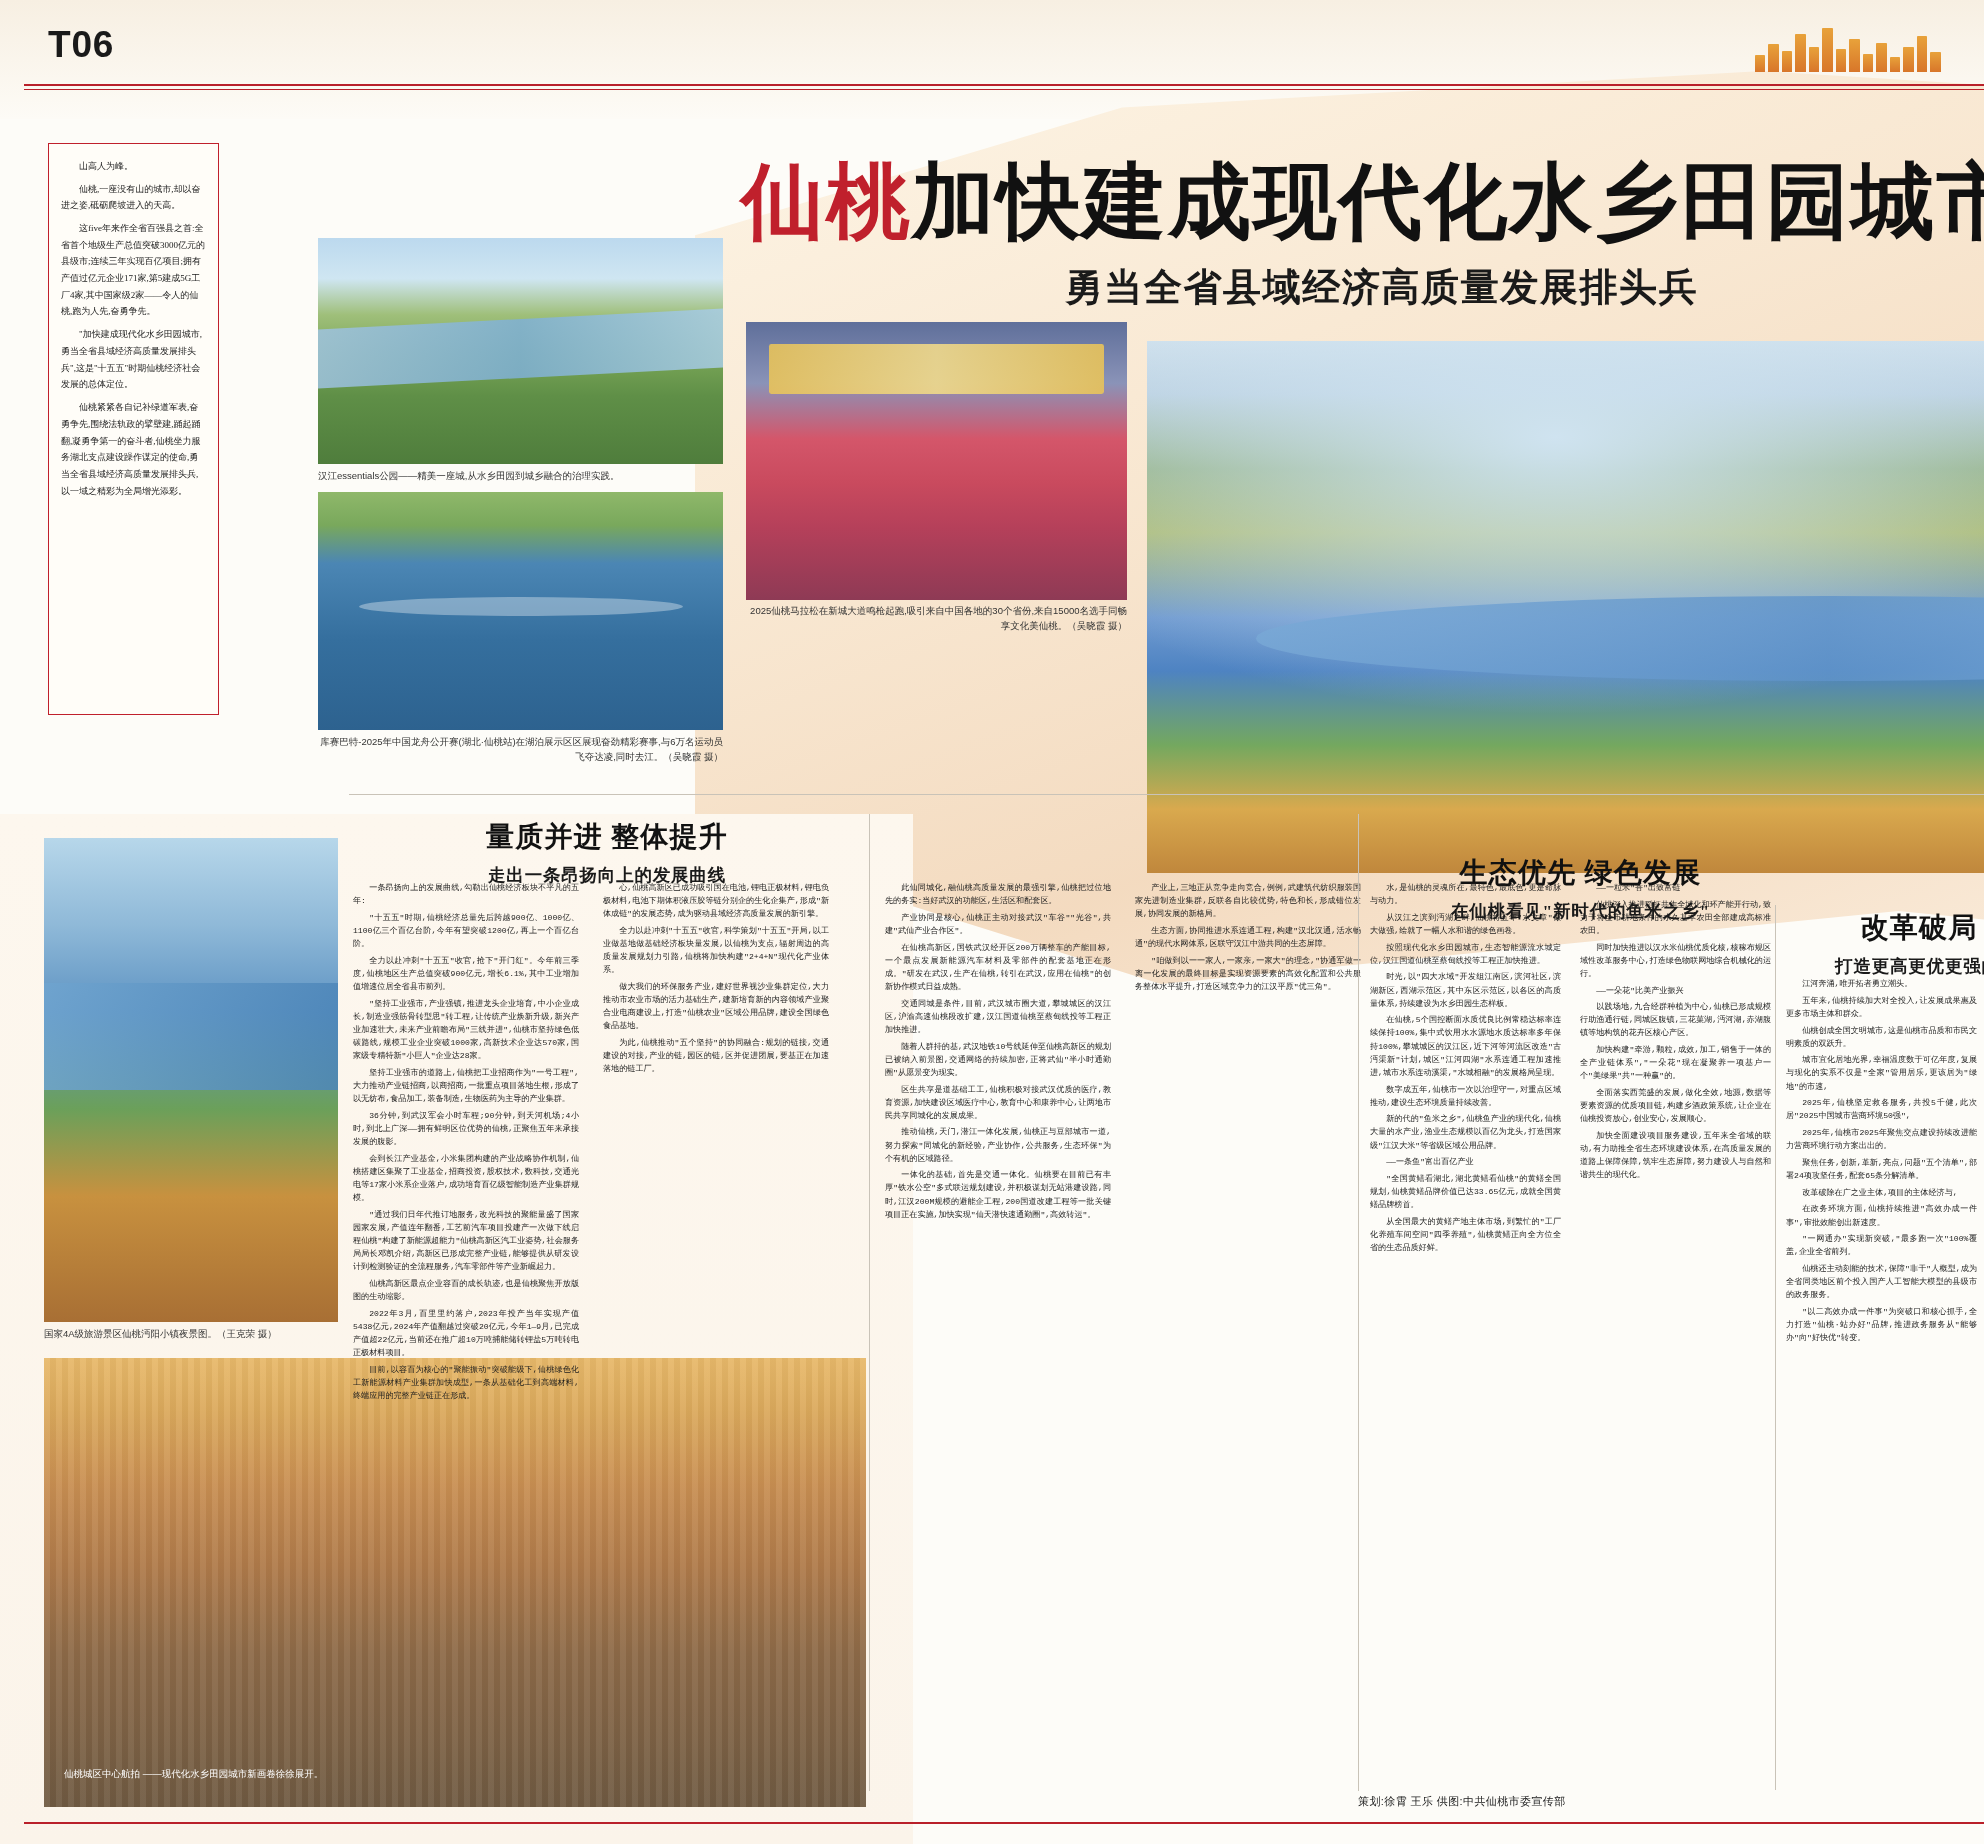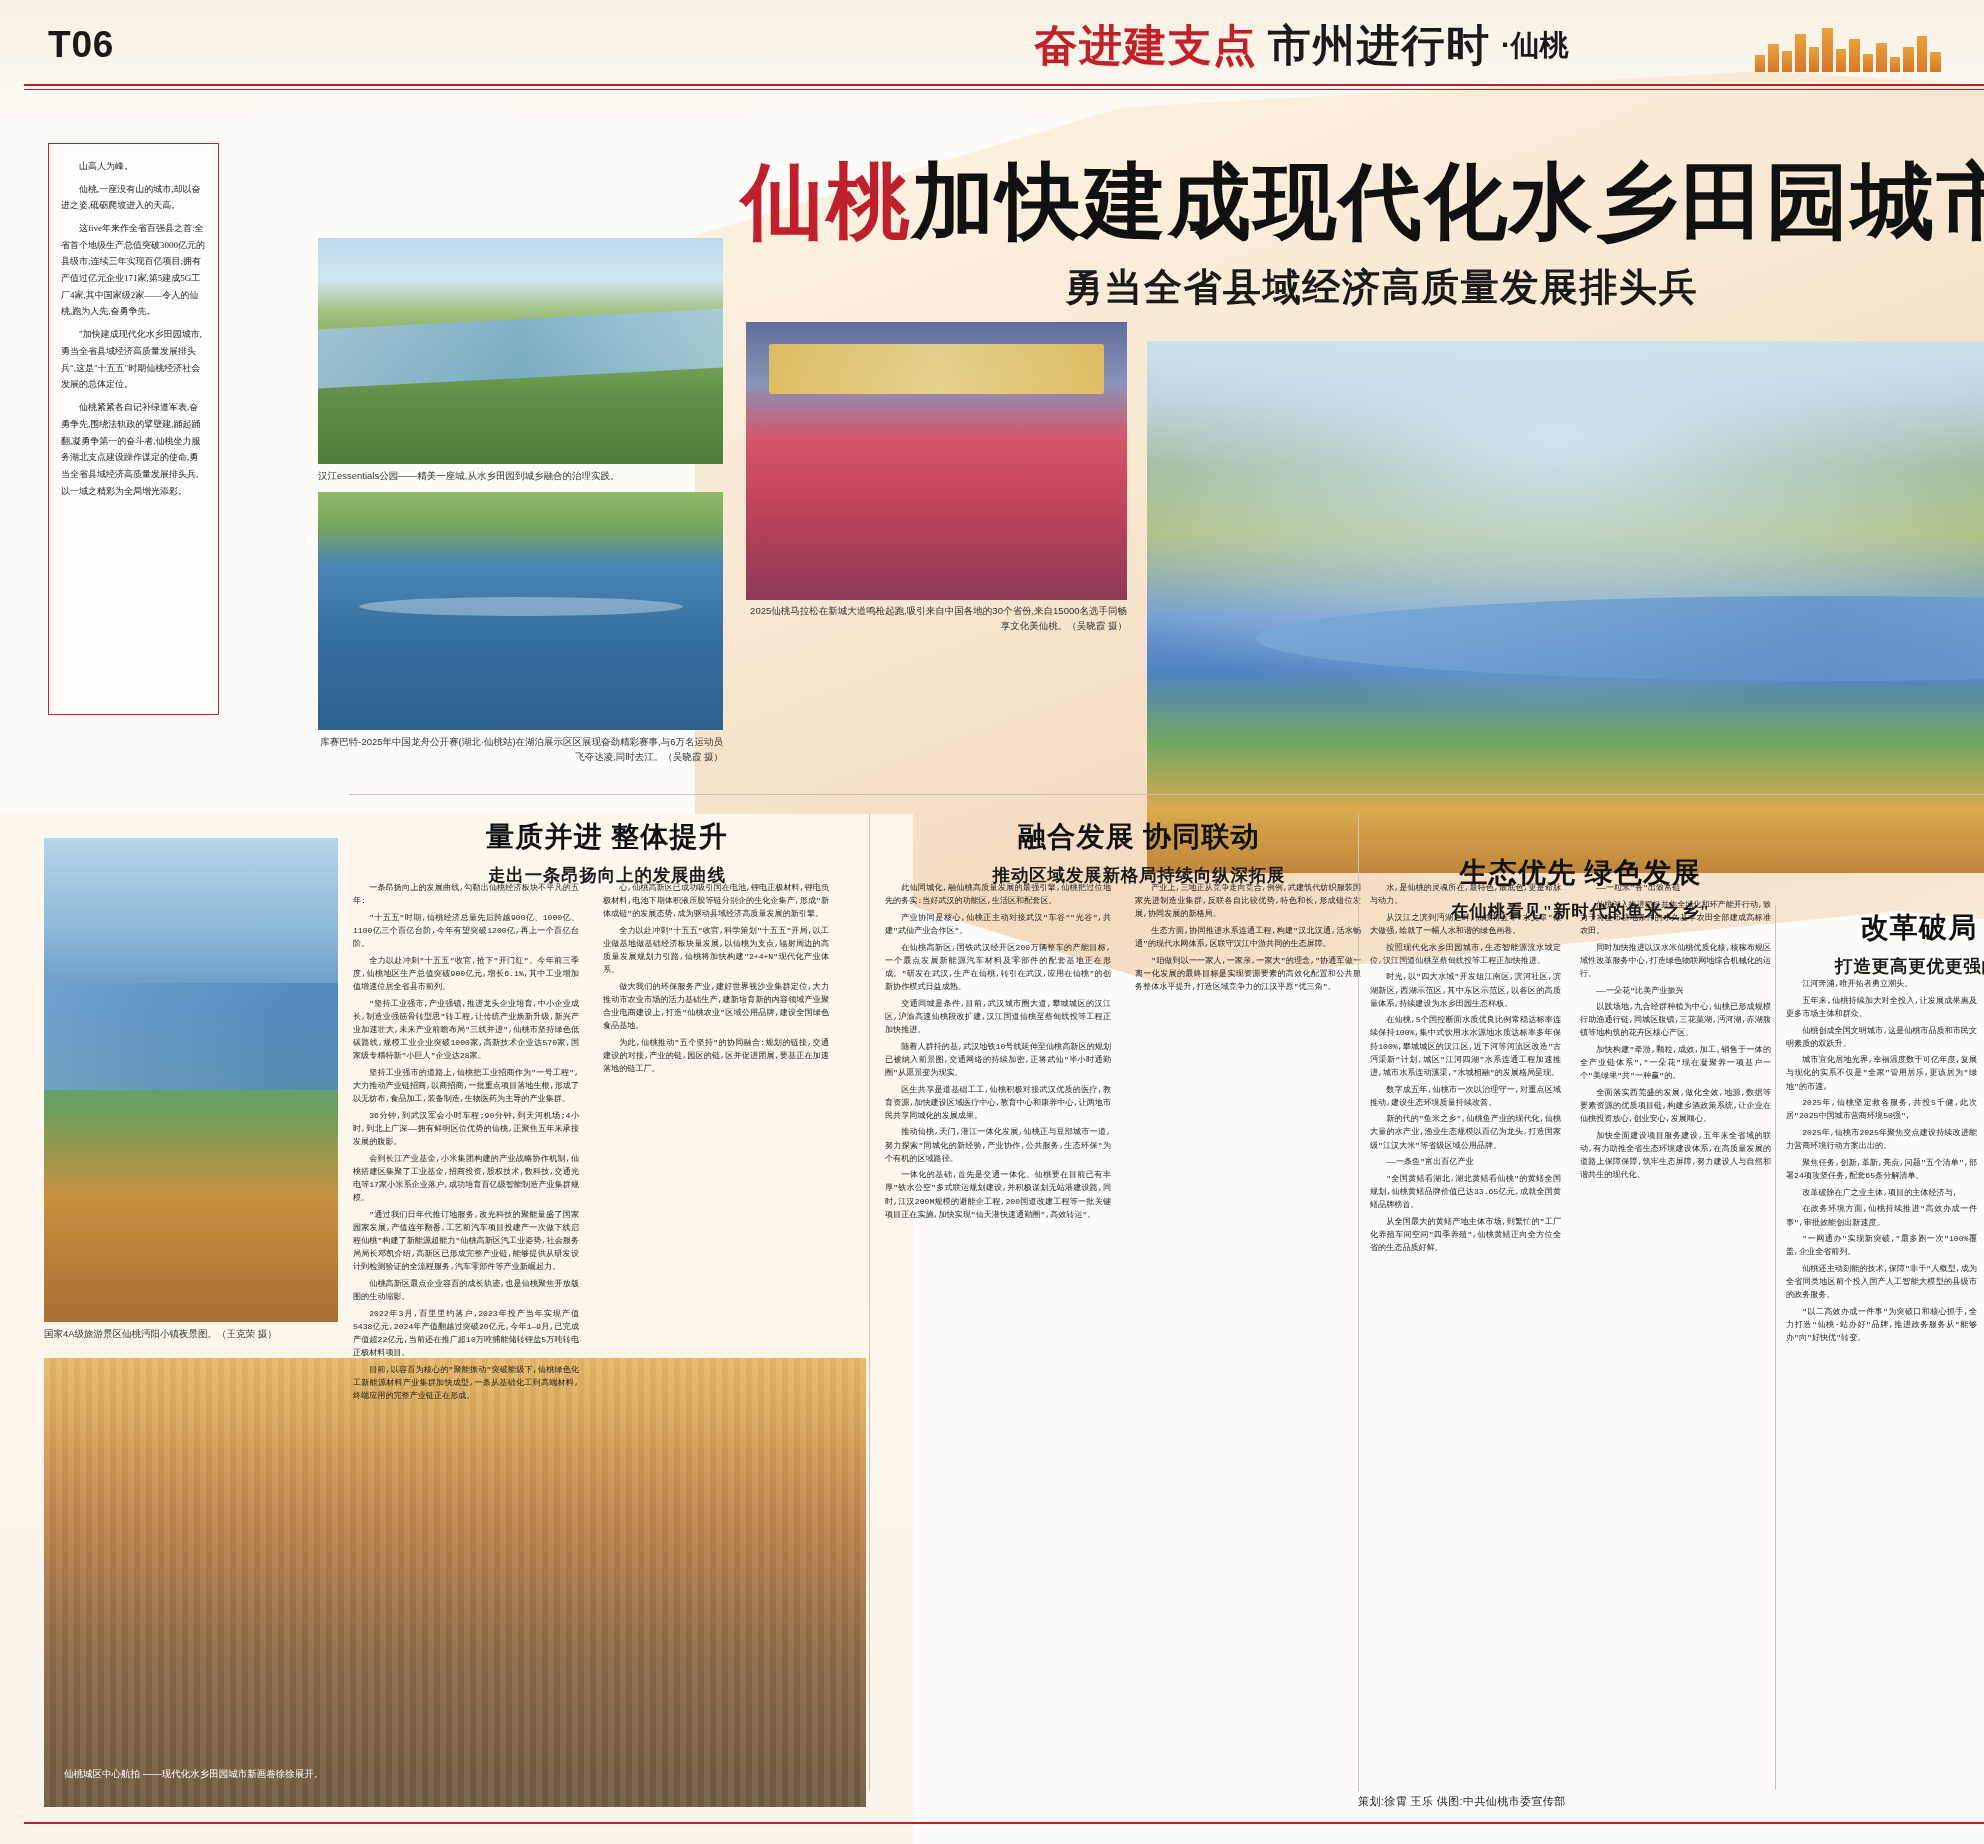--- a/index.html
+++ b/index.html
@@ -206,25 +206,20 @@
 
 <div class="page">
 
   <div class="wash-top"></div>
   <div class="wash-swoosh"></div>
   <div class="wash-bottomleft"></div>
 
   <div class="hdr">
     <div class="folio-left">T06</div>
 
-    <div class="banner">
-      <span class="banner-main">奋进建支点</span>
-      <span class="banner-sub">市州进行时</span>
-      <span class="banner-city">·仙桃</span>
-    </div>
 
     <div class="skyline">
       <i style="height:17.5px"></i>
         <i style="height:28px"></i>
         <i style="height:20.6px"></i>
       <i style="height:38px"></i>
         <i style="height:25.4px"></i>
         <i style="height:44px"></i>
       <i style="height:23px"></i>
         <i style="height:33px"></i>
@@ -270,24 +265,20 @@
   <div class="cap" style="left:44px; top:1327px; width:294px;">国家4A级旅游景区仙桃沔阳小镇夜景图。（王克荣 摄）</div>
 
   <div class="photo ph-city-bl" style="left:44px; top:1358px; width:822px; height:449px;"></div>
   <div class="cap" style="left:64px; top:1767px; width:754px; color:#fff;">仙桃城区中心航拍 ——现代化水乡田园城市新画卷徐徐展开。</div>
 
   <div class="sec-head" style="left:349px; top:818px; width:516px;">
     <div class="l1">量质并进  整体提升</div>
     <div class="l2">走出一条昂扬向上的发展曲线</div>
   </div>
 
-  <div class="sec-head" style="left:881px; top:818px; width:516px;">
-    <div class="l1">融合发展  协同联动</div>
-    <div class="l2">推动区域发展新格局持续向纵深拓展</div>
-  </div>
 
   <div class="sec-head" style="left:1366px; top:818px; width:429px;margin-top:36px;">
     <div class="l1">生态优先  绿色发展</div>
     <div class="l2">在仙桃看见"新时代的鱼米之乡"</div>
   </div>
 
   <div class="sec-head" style="left:1779px; top:909px; width:405px;">
     <div class="l1">改革破局  开放提质</div>
     <div class="l2">打造更高更优更强的改革开放新高地</div>
   </div>

